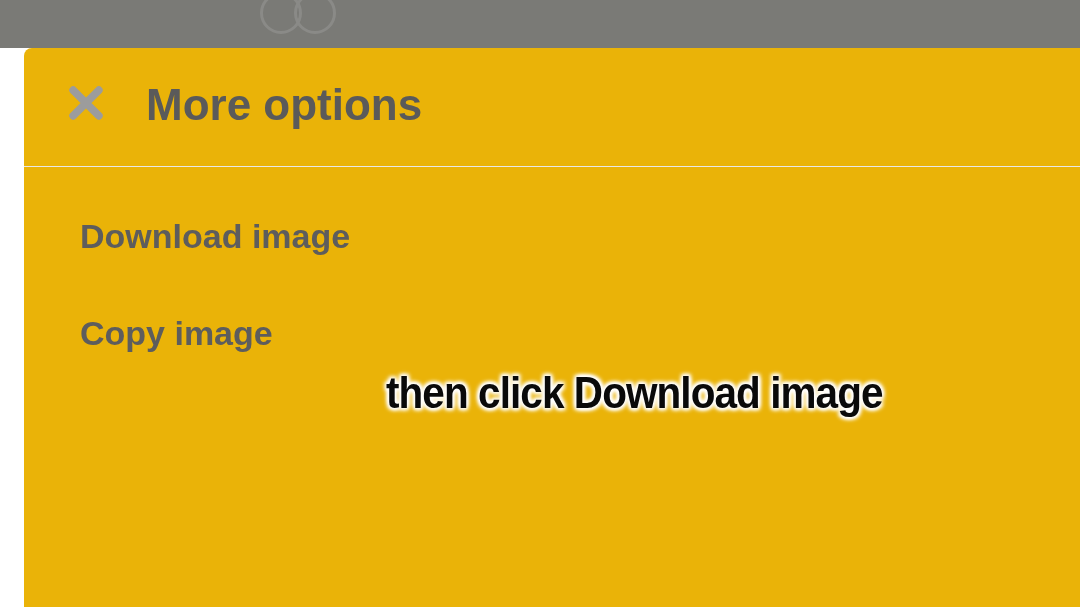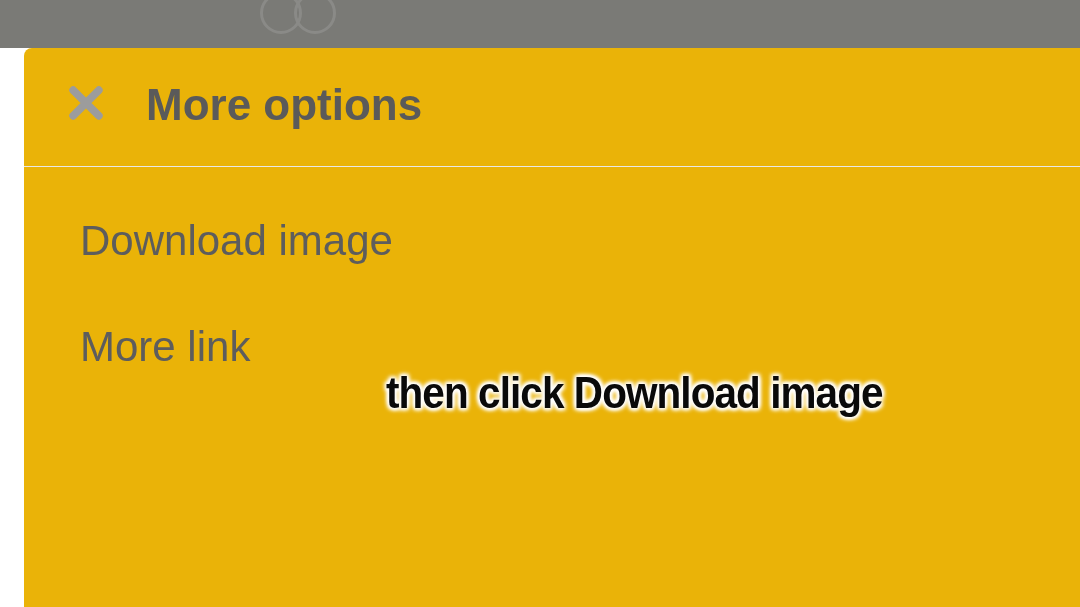--- a/index.html
+++ b/index.html
@@ -73,22 +73,22 @@
     }
     .title {
       font-size: 44px;
       font-weight: 700;
       color: #5a5a5a;
     }
     .menu {
       padding: 50px 56px 20px 56px;
     }
     .menu-item {
-      font-size: 42px;
-      font-weight: 400;
+      font-size: 34px;
+      font-weight: 700;
       color: #5d5d5d;
       margin-bottom: 58px;
       cursor: pointer;
       user-select: none;
     }
     .annotation {
       position: absolute;
       top: 368px;
       left: 386px;
       font-family: 'Arial Black', 'Helvetica Neue', Helvetica, Arial, sans-serif;
@@ -122,17 +122,17 @@
   <div class="header">
     <span class="close-btn">
       <svg viewBox="0 0 24 24">
         <path d="M5 5 L19 19 M19 5 L5 19" stroke="#9c9c9c" stroke-width="4.2" stroke-linecap="round" fill="none"></path>
       </svg>
     </span>
     <span class="title">More options</span>
   </div>
   <div class="menu">
     <div class="menu-item">Download image</div>
-    <div class="menu-item">More link</div>
+    <div class="menu-item">Copy image</div>
   </div>
 </div>
 
 <div class="annotation">then click Download image</div>
 
 </body></html>

